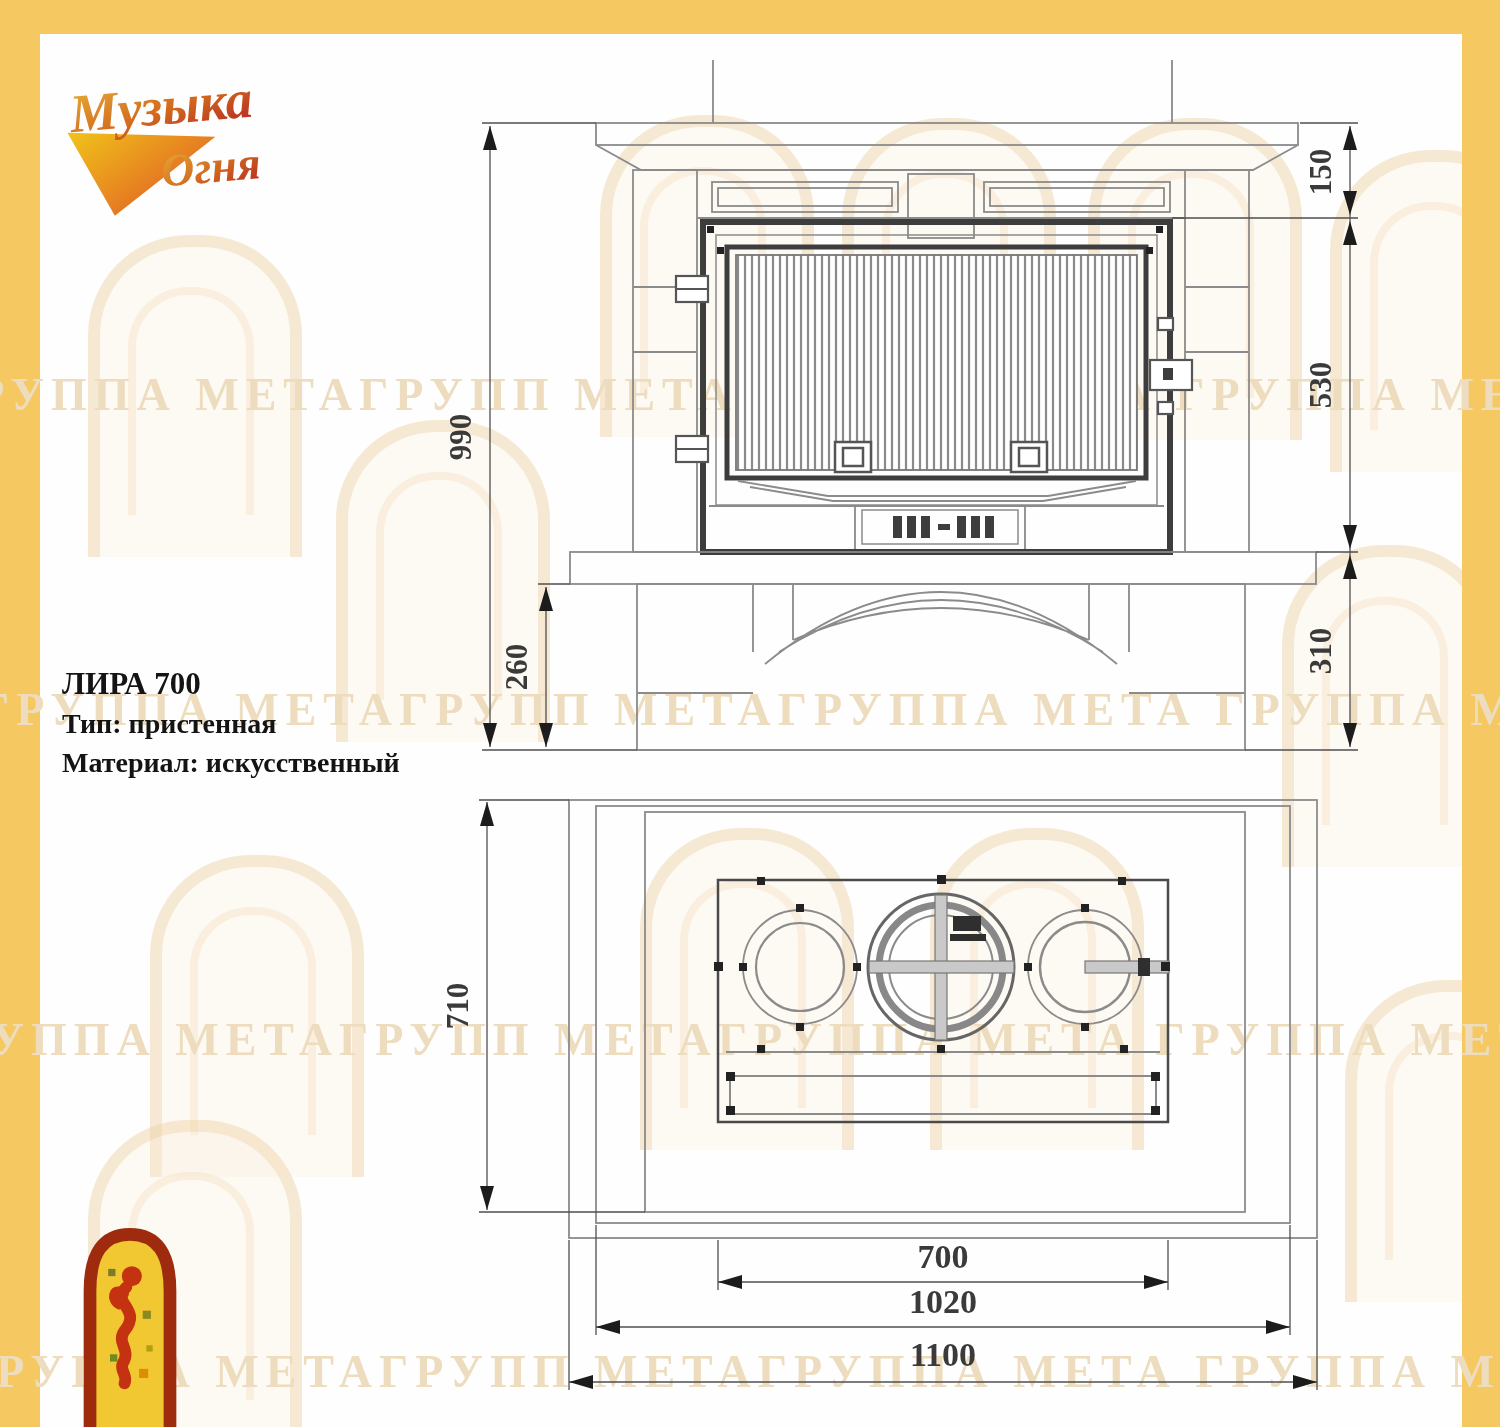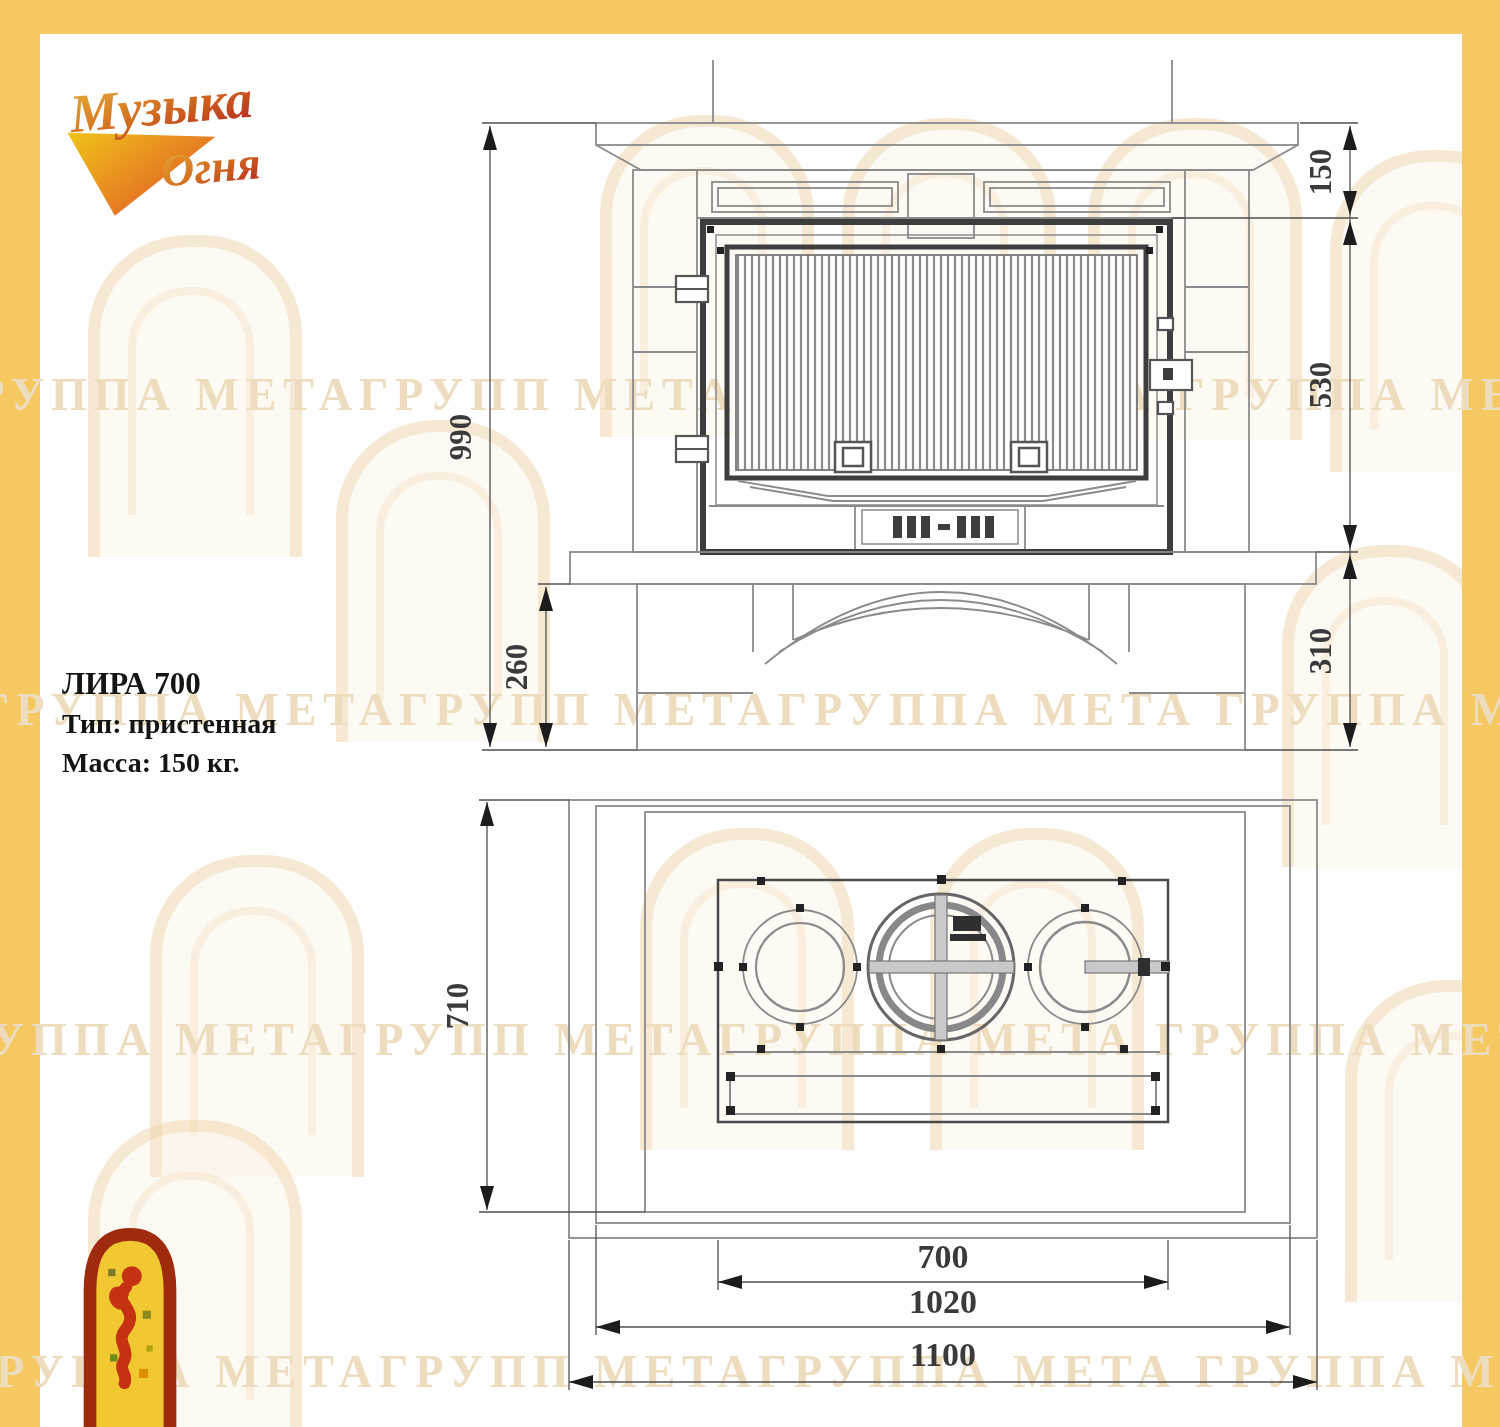--- a/index.html
+++ b/index.html
@@ -263,21 +263,21 @@
         </linearGradient>
       </defs>
       <text x="22" y="78" font-family="Liberation Serif, serif" font-style="italic" font-weight="bold" font-size="54" fill="url(#gold2)">Музыка</text>
       <text x="108" y="140" font-family="Liberation Serif, serif" font-style="italic" font-weight="bold" font-size="46" fill="url(#gold2)">Огня</text>
     </g>
   </svg>
 
   <div id="specs">
     <div class="title">ЛИРА 700</div>
     <div class="line">Тип: пристенная</div>
-    <div class="line">Масса: 150 кг.</div>
+    <div class="line">Материал: искусственный</div>
   </div>
 
   <svg id="footer-logo" width="120" height="209" viewBox="0 0 120 230">
     <path d="M16 230 L16 80 Q16 18 60 18 Q104 18 104 80 L104 230" fill="#f2c832" stroke="#9e2b0e" stroke-width="14"></path>
     <g>
       <circle cx="62" cy="64" r="11" fill="#c43211"></circle>
       <path d="M56 76 C38 94 74 100 54 124 C44 138 62 144 52 160 C48 168 58 172 54 182" stroke="#c43211" stroke-width="13" fill="none" stroke-linecap="round"></path>
       <path d="M54 84 C42 72 36 90 48 96" stroke="#c43211" stroke-width="9" fill="none" stroke-linecap="round"></path>
       <rect x="36" y="56" width="8" height="8" fill="#7b7b2a"></rect>
       <rect x="74" y="102" width="9" height="9" fill="#8a8a1e"></rect>

